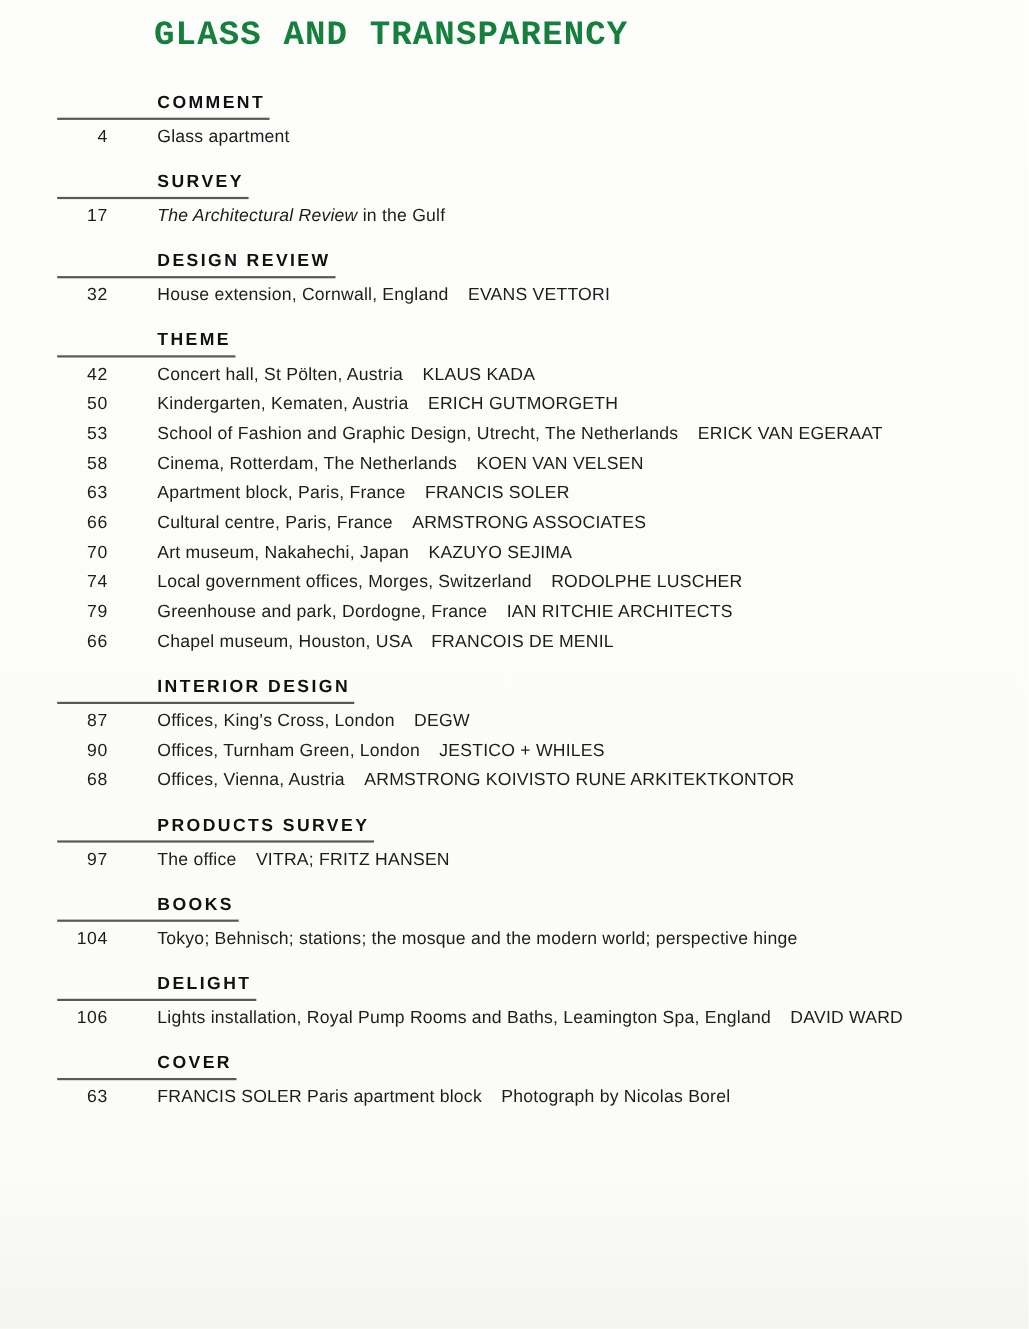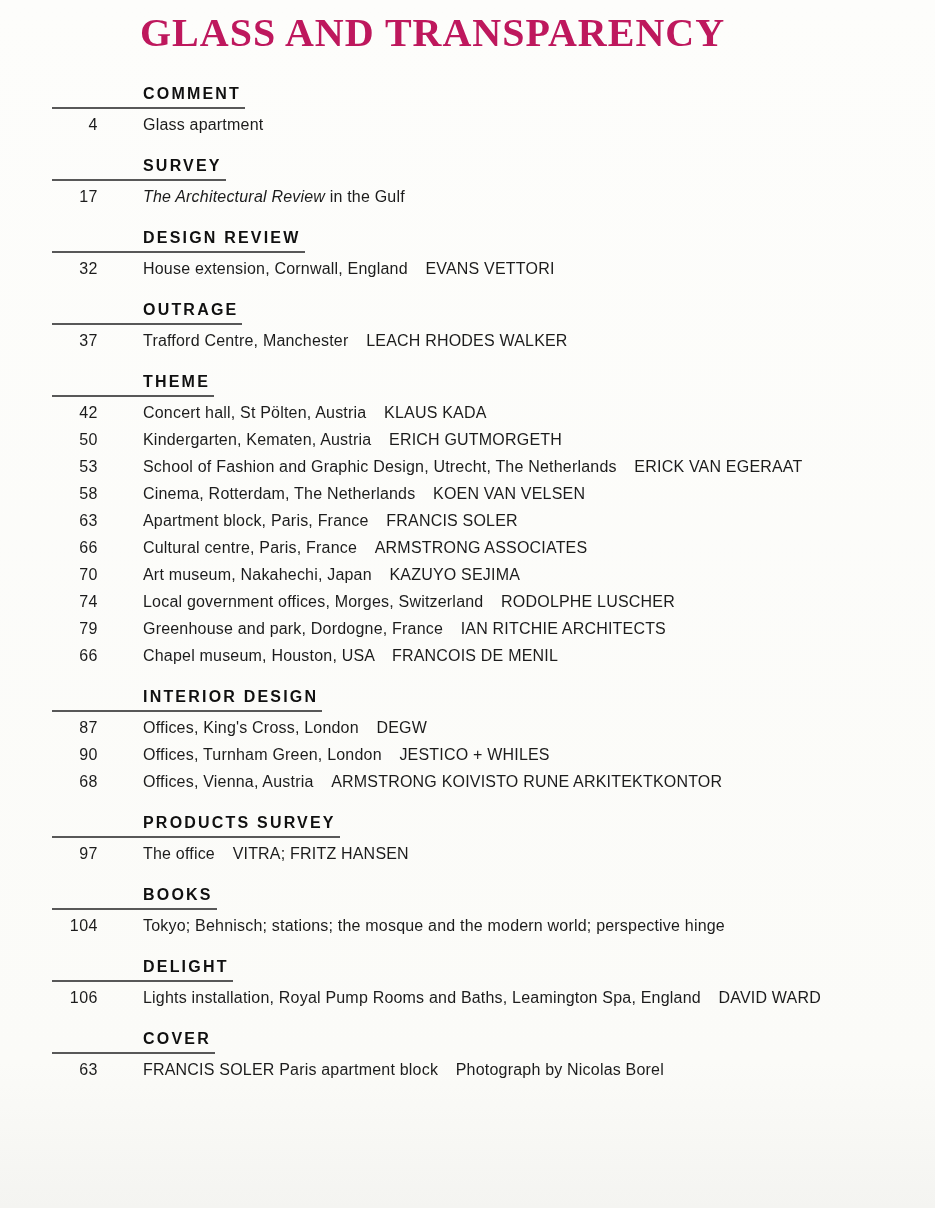--- a/index.html
+++ b/index.html
@@ -13,26 +13,26 @@
     background: linear-gradient(180deg, #fdfdfb 0%, #fbfbf8 88%, #f4f4f1 100%);
     font-family: "Liberation Sans", sans-serif;
     color: #1c1c1c;
     -webkit-font-smoothing: antialiased;
   }
   .page {
     padding: 14px 0 0 52px;
   }
   h1.page-title {
     margin: 0 0 33px 88px;
-    font-family: Liberation Serif, serif;
+    font-family: Liberation Mono, monospace;
     font-weight: 700;
-    font-size: 40px;
+    font-size: 31px;
     line-height: 38px;
     letter-spacing: 1px;
-    color: #be185d;
+    color: #15803d;
   }
   section.toc-section {
     margin-top: 19px;
   }
   section.toc-section:first-of-type {
     margin-top: 0;
   }
   .head {
     width: fit-content;
     border-bottom: 2px solid #585858;
@@ -123,35 +123,20 @@
     <span class="num">32</span>
     <span class="text">
       
       <span>House extension, Cornwall, England</span>
       <span class="credit">EVANS VETTORI</span>
     </span>
   </div>
 </div>
   </section>
 
-  <section class="toc-section">
-    <div class="head">
-      <span class="head-text">OUTRAGE</span>
-    </div>
-    <div class="entries">
-  <div class="entry">
-    <span class="num">37</span>
-    <span class="text">
-      
-      <span>Trafford Centre, Manchester</span>
-      <span class="credit">LEACH RHODES WALKER</span>
-    </span>
-  </div>
-</div>
-  </section>
 
   <section class="toc-section">
     <div class="head">
       <span class="head-text">THEME</span>
     </div>
     <div class="entries">
   <div class="entry">
     <span class="num">42</span>
     <span class="text">
       

